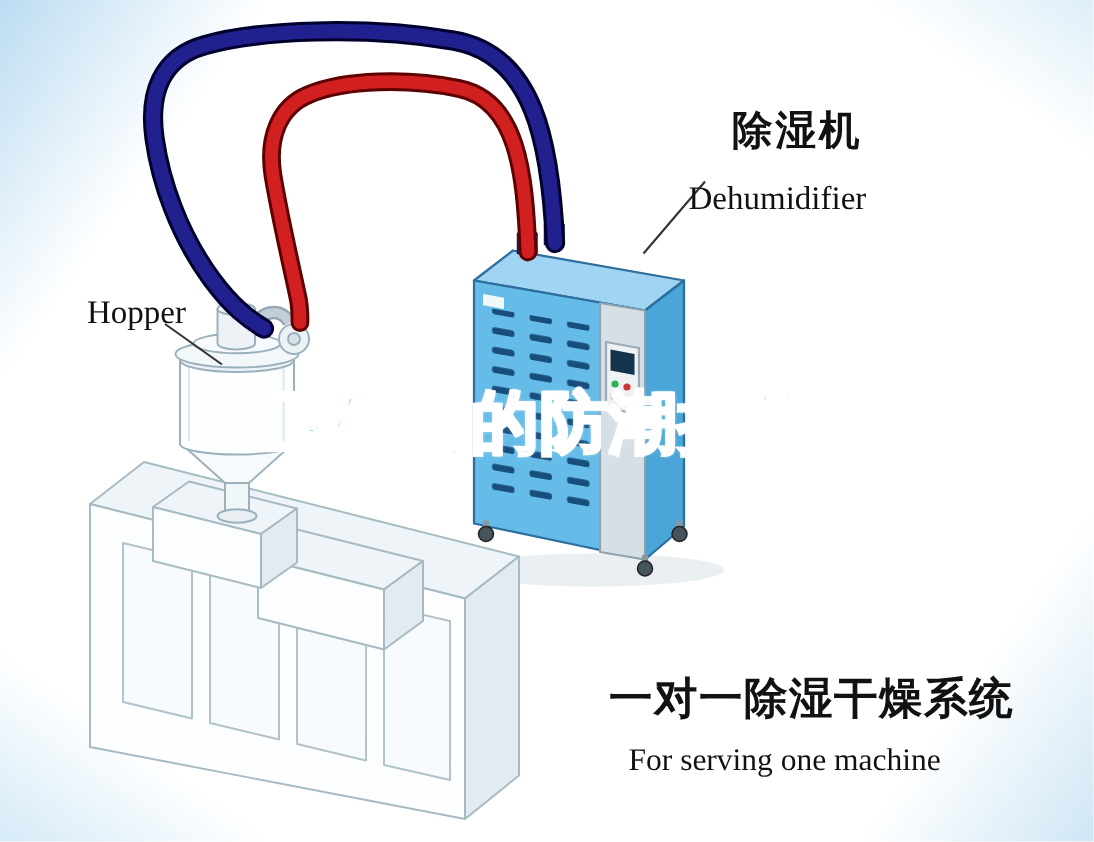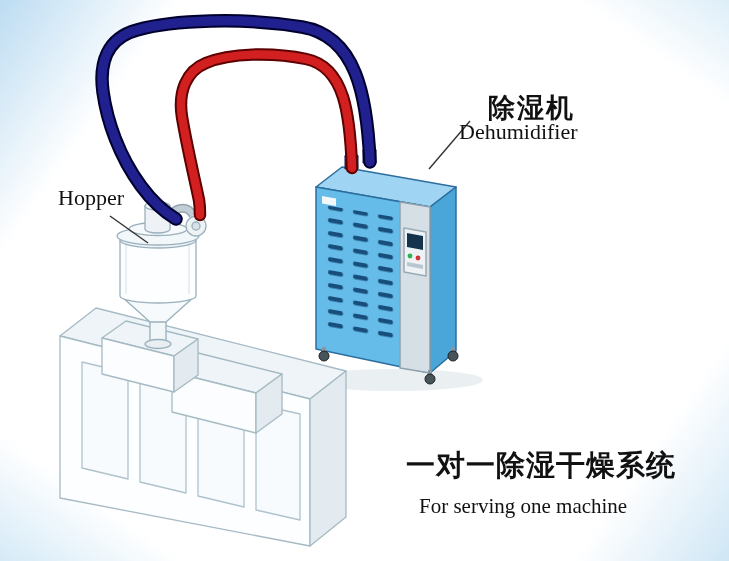--- a/index.html
+++ b/index.html
@@ -23,21 +23,21 @@
   .watermark{
     position:absolute;left:176px;top:252px;
     font-size:45px;font-weight:700;letter-spacing:1px;
     -webkit-text-stroke:2px #ffffff;
     text-shadow:1px 1px 0 #fff,-1px -1px 0 #fff,1px -1px 0 #fff,-1px 1px 0 #fff,0 0 3px #fff;
     white-space:nowrap;
   }
   .sys-cn{left:406px;top:450px;}
   .sys-en{left:419px;top:495px;font-size:21px;}
   .hopper-cn{left:52px;top:165px;}
-  .hopper-en{left:58px;top:186px;}
+  .hopper-en{left:58px;top:196px;}
   .dh-cn{left:488px;top:74px;}
   .dh-en{left:459px;top:120px;}
 </style>
 </head>
 <body>
 
 <div class="stage">
 
   <svg width="729" height="561" viewBox="0 0 729 561">
     <defs>
@@ -135,20 +135,21 @@
     </g>
 
     <g stroke="#333" stroke-width="1.4">
       <line x1="470" y1="121" x2="429" y2="169"></line>
       <line x1="110" y1="216" x2="148" y2="243"></line>
     </g>
   </svg>
 
   <div class="lbl en-serif hopper-en">Hopper</div>
 
-  <div class="lbl cn-big dh-cn" style="color: rgb(17, 17, 17); margin-top: 20px;">除湿机</div>
+  <div class="lbl cn-big dh-cn" style="color: rgb(17, 17, 17);">除湿机</div>
   <div class="lbl en-serif dh-en">Dehumidifier</div>
 
+  <div class="watermark" style="color: rgb(20, 162, 242);">卫生间的防潮措施</div>
 
   <div class="lbl en-serif sys-en">For serving one machine</div>
   <div class="lbl cn-big2 sys-cn" style="color: rgb(17, 17, 17);">一对一除湿干燥系统</div>
 
 </div>
 
 </body></html>

